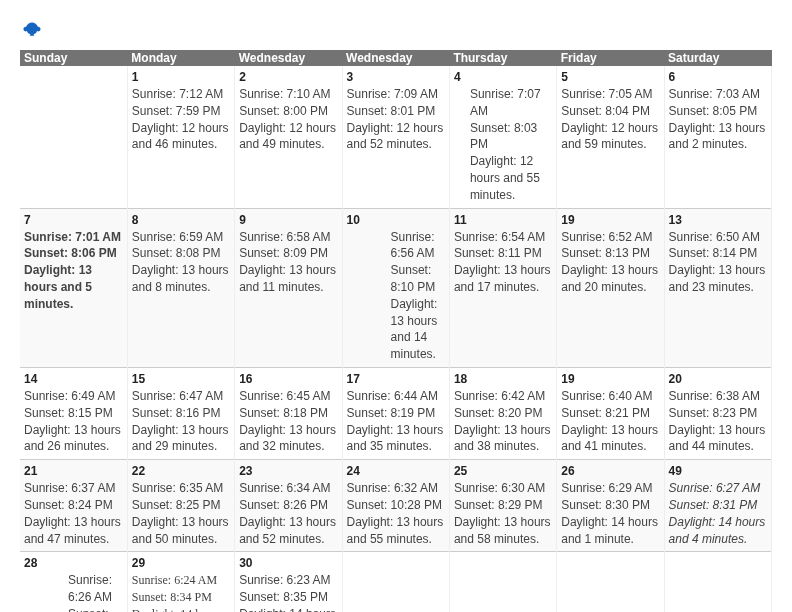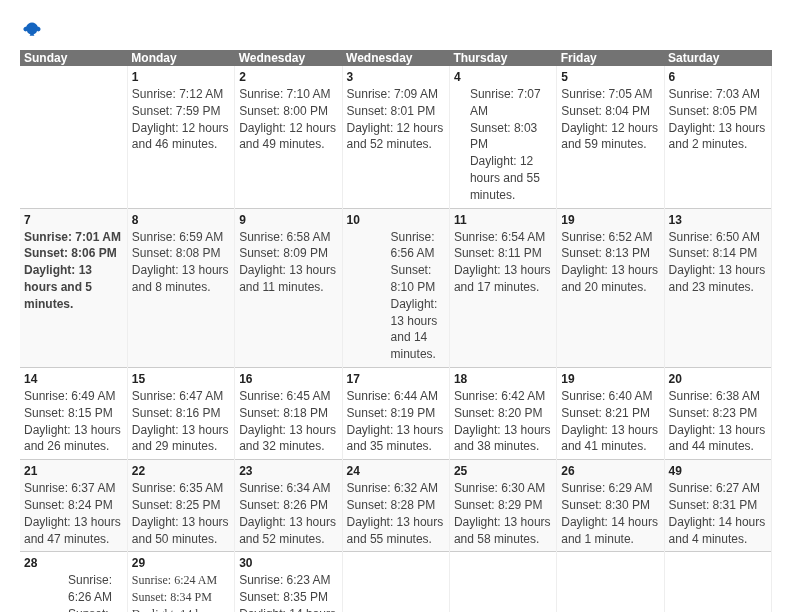--- a/index.html
+++ b/index.html
@@ -268,38 +268,38 @@
         </td>
         <td>
           <div class="day-number">23</div>
           <div class="day-info" style="white-space: pre-line;">Sunrise: 6:34 AM
 Sunset: 8:26 PM
 Daylight: 13 hours and 52 minutes.</div>
         </td>
         <td>
           <div class="day-number">24</div>
           <div class="day-info" style="white-space: pre-line;">Sunrise: 6:32 AM
-Sunset: 8:28 PM
+Sunset: 10:28 PM
 Daylight: 13 hours and 55 minutes.</div>
         </td>
         <td>
           <div class="day-number">25</div>
           <div class="day-info" style="white-space: pre-line;">Sunrise: 6:30 AM
 Sunset: 8:29 PM
 Daylight: 13 hours and 58 minutes.</div>
         </td>
         <td>
           <div class="day-number">26</div>
           <div class="day-info" style="white-space: pre-line;">Sunrise: 6:29 AM
 Sunset: 8:30 PM
 Daylight: 14 hours and 1 minute.</div>
         </td>
         <td>
           <div class="day-number">49</div>
-          <div class="day-info" style="white-space: pre-line;">Sunrise: 6:27 AM
+          <div class="day-info" style="white-space: pre-line; font-style: italic;">Sunrise: 6:27 AM
 Sunset: 8:31 PM
 Daylight: 14 hours and 4 minutes.</div>
         </td>
       </tr>
       <tr>
         <td>
           <div class="day-number">28</div>
           <div class="day-info" style="white-space: pre-line; margin-left: 44px;">Sunrise: 6:26 AM
 Sunset: 8:33 PM
 Daylight: 14 hours and 7 minutes.</div>

